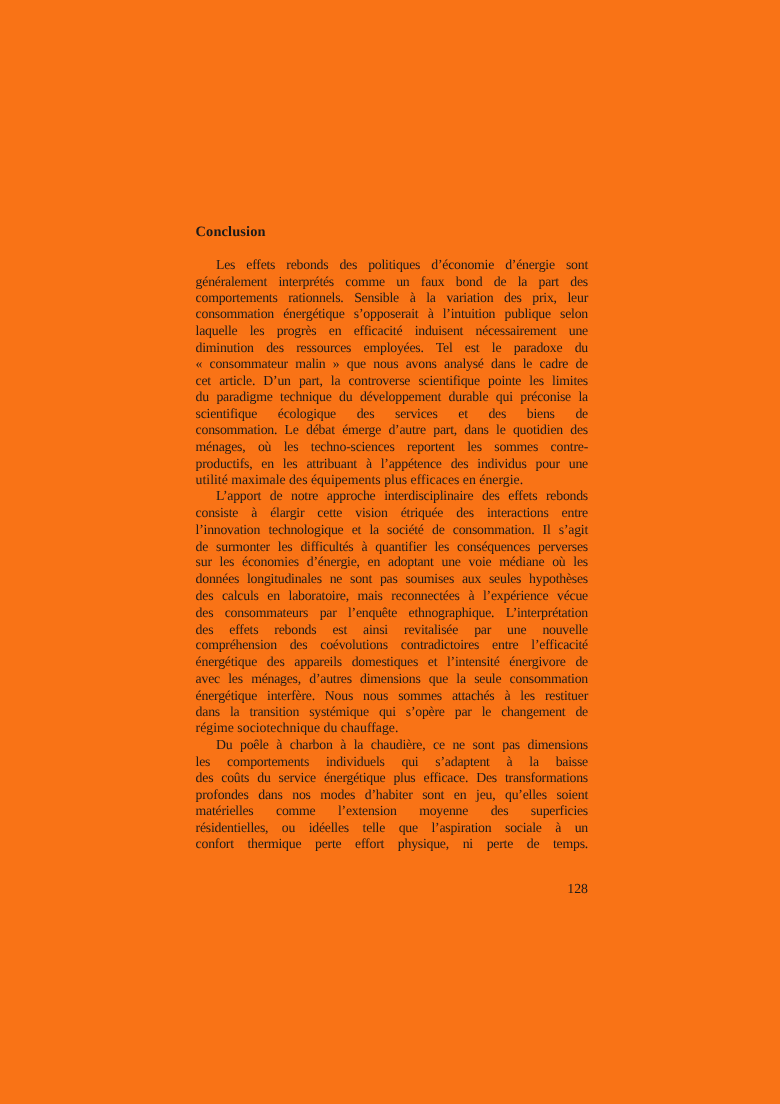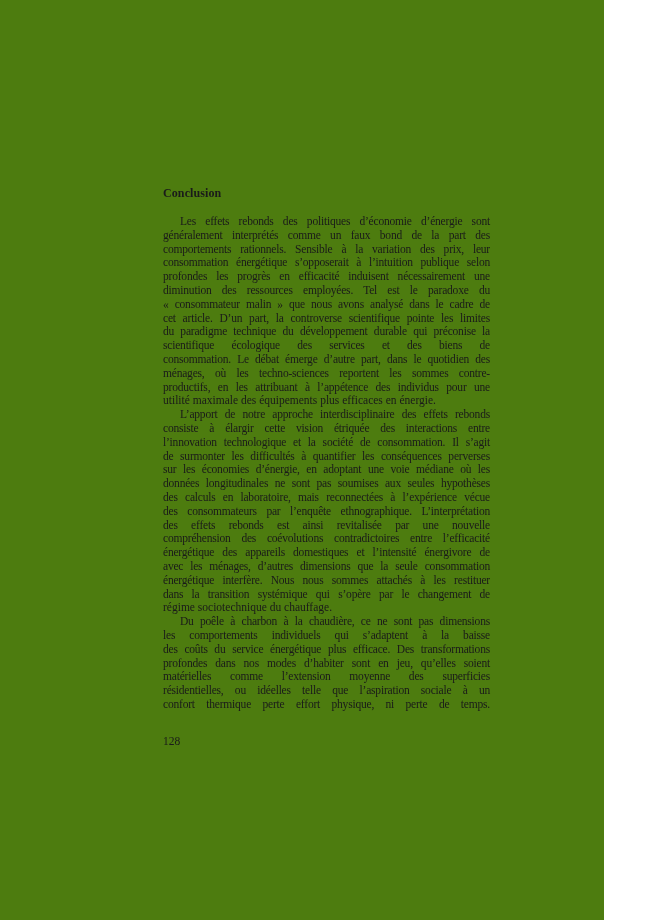--- a/index.html
+++ b/index.html
@@ -12,23 +12,23 @@
     background: #ffffff;
     position: relative;
     overflow: hidden;
     font-family: "Liberation Serif", "DejaVu Serif", serif;
     color: #1a1a1a;
   }
   .page {
     position: absolute;
     left: 0;
     top: 0;
-    width: 604px;
+    width: 650px;
     height: 920px;
-    background: #4d7c0f;
+    background: #f97316;
   }
   .text-block {
     position: absolute;
     left: 163px;
     top: 186px;
     width: 327px;
   }
   .heading {
     margin: 0 0 15px 0;
     font-size: 12px;
@@ -60,38 +60,38 @@
     text-align-last: left;
     -moz-text-align-last: left;
     letter-spacing: 0;
     word-spacing: 0;
   }
   .page-number {
     position: absolute;
     left: 163px;
     top: 734px;
     width: 327px;
-    text-align: left;
+    text-align: right;
     font-size: 11.5px;
     line-height: 14px;
   }
 </style>
 </head>
 <body>
 
 <div class="page">
   <div class="text-block">
     <h1 class="heading">Conclusion</h1>
     <div id="paragraphs">
         <div class="paragraph">
           <div class="pline pline--indent">Les effets rebonds des politiques d’économie d’énergie sont</div>
           <div class="pline">généralement interprétés comme un faux bond de la part des</div>
           <div class="pline">comportements rationnels. Sensible à la variation des prix, leur</div>
           <div class="pline">consommation énergétique s’opposerait à l’intuition publique selon</div>
-          <div class="pline">profondes les progrès en efficacité induisent nécessairement une</div>
+          <div class="pline">laquelle les progrès en efficacité induisent nécessairement une</div>
           <div class="pline">diminution des ressources employées. Tel est le paradoxe du</div>
           <div class="pline">« consommateur malin » que nous avons analysé dans le cadre de</div>
           <div class="pline">cet article. D’un part, la controverse scientifique pointe les limites</div>
           <div class="pline">du paradigme technique du développement durable qui préconise la</div>
           <div class="pline">scientifique écologique des services et des biens de</div>
           <div class="pline">consommation. Le débat émerge d’autre part, dans le quotidien des</div>
           <div class="pline">ménages, où les techno-sciences reportent les sommes contre-</div>
           <div class="pline">productifs, en les attribuant à l’appétence des individus pour une</div>
           <div class="pline pline--flushleft">utilité maximale des équipements plus efficaces en énergie.</div>
         </div>

